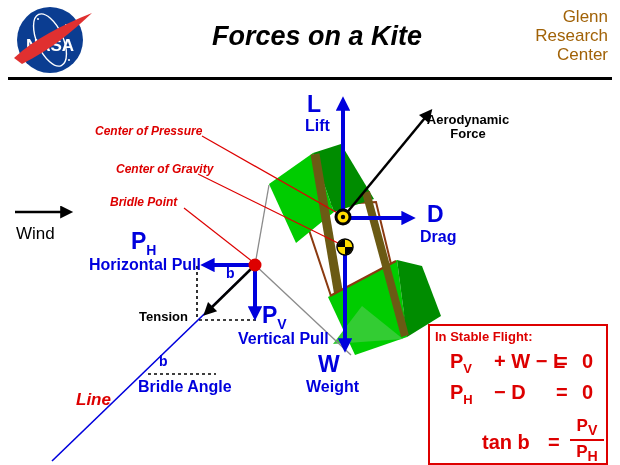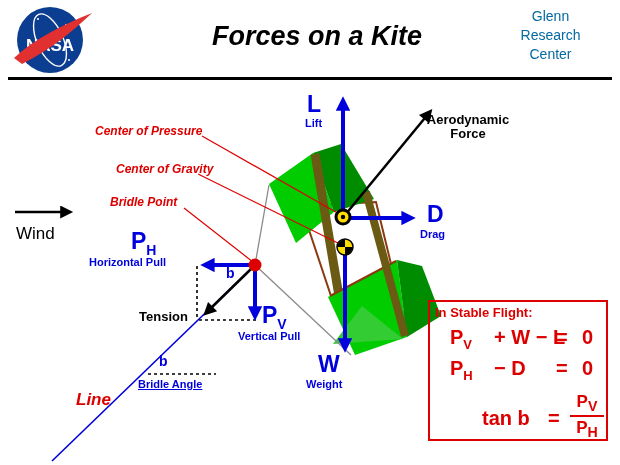--- a/index.html
+++ b/index.html
@@ -6,34 +6,34 @@
     --blue:#0000dd; --red:#dd0000; --black:#000000;
     --green-bright:#00cc00; --green-dark:#008c00; --green-mid:#33cc33;
     --stick:#6b5a14; --frame:#8b3a10; --gray-line:#8a8a8a; --nasa-blue:#0b3d91;
   }
   html,body{margin:0;padding:0;}
   body{width:620px;height:465px;background:#ffffff;position:relative;overflow:hidden;
        font-family:"Liberation Sans",sans-serif;}
   svg{position:absolute;left:0;top:0;}
   .lbl{position:absolute;white-space:nowrap;line-height:1.05;}
   .black-lbl{color:var(--black);}
-  .blue-lbl{color:var(--blue);font-weight:bold;font-size:11px;}
+  .blue-lbl{color:var(--blue);font-weight:bold;font-size:16px;}
   .red-lbl{color:var(--red);font-weight:bold;font-size:12px;font-style:italic;}
   .big-letter{color:var(--blue);font-weight:bold;font-size:23px;}
   .big-letter sub{font-size:14px;font-weight:bold;}
   .title{top:22px;left:167px;width:300px;text-align:center;font-size:27px;
          font-weight:bold;font-style:italic;color:#000;}
-  .org{top:7px;left:493px;width:115px;text-align:center;font-size:14px;line-height:19px;color:#0369a1;}
+  .org{top:7px;left:493px;width:115px;text-align:right;font-size:17px;line-height:19px;color:#a16207;}
   .hrule{position:absolute;left:8px;top:77px;width:604px;height:3px;background:#000;}
   .wind{font-size:17px;}
   .aero{width:100px;text-align:center;font-weight:bold;font-size:13px;line-height:14px;}
   .tension{font-weight:bold;font-size:13px;}
   .b-sym{font-size:14px;}
   
-  .eqbox{position:absolute;left:428px;top:300px;width:180px;height:141px;
+  .eqbox{position:absolute;left:428px;top:324px;width:180px;height:141px;
          border:2px solid var(--red);box-sizing:border-box;color:var(--red);font-weight:bold;}
   .eq-title{position:absolute;left:5px;top:3px;font-size:13px;}
   .eq-row{position:absolute;left:0;width:100%;height:26px;font-size:20px;}
   .eq-row .lead{position:absolute;left:20px;top:0;}
   .eq-row .mid{position:absolute;left:64px;top:0;}
   .eq-row sub{font-size:13px;}
   .eq-eq{position:absolute;left:126px;top:0;}
   .eq-zero{position:absolute;left:152px;top:0;}
   .eq3-lhs{position:absolute;left:52px;top:105px;font-size:20px;}
   .eq3-eq{position:absolute;left:118px;top:105px;font-size:20px;}
@@ -158,21 +158,21 @@
 <div class="lbl big-letter" style="left:131px;top:229px;"><span>P</span><sub>H</sub></div>
 <div class="lbl blue-lbl" style="left:89px;top:257px;">Horizontal Pull</div>
 
 <div class="lbl big-letter" style="left:262px;top:303px;"><span>P</span><sub>V</sub></div>
 <div class="lbl blue-lbl" style="left:238px;top:331px;">Vertical Pull</div>
 
 <div class="lbl black-lbl tension" style="left:139px;top:310px;">Tension</div>
 
 <div class="lbl blue-lbl b-sym" style="left:226px;top:266px;">b</div>
 <div class="lbl blue-lbl b-sym" style="left:159px;top:354px;">b</div>
-<div class="lbl blue-lbl" style="left:138px;top:379px;text-decoration:underline;">Bridle Angle</div>
+<div class="lbl blue-lbl" style="left:138px;top:379px;">Bridle Angle</div>
 <div class="lbl red-lbl" style="left:76px;top:391px;font-size:17px;">Line</div>
 
 <div class="eqbox">
   <div class="eq-title">In Stable Flight:</div>
 
   <div class="eq-row" style="top:24px;">
     <span class="lead"><span>P</span><sub>V</sub></span>
     <span class="mid">+ W − L</span>
     <span class="eq-eq">=</span>
     <span class="eq-zero">0</span>

